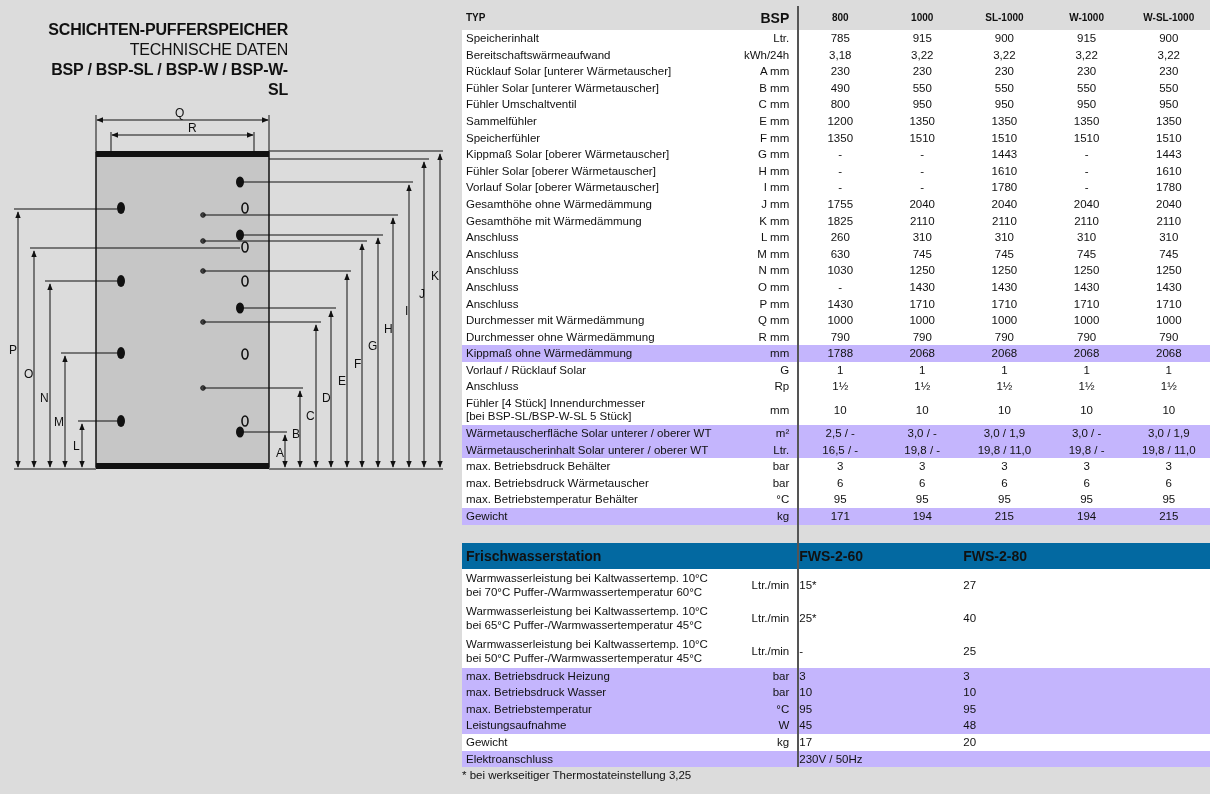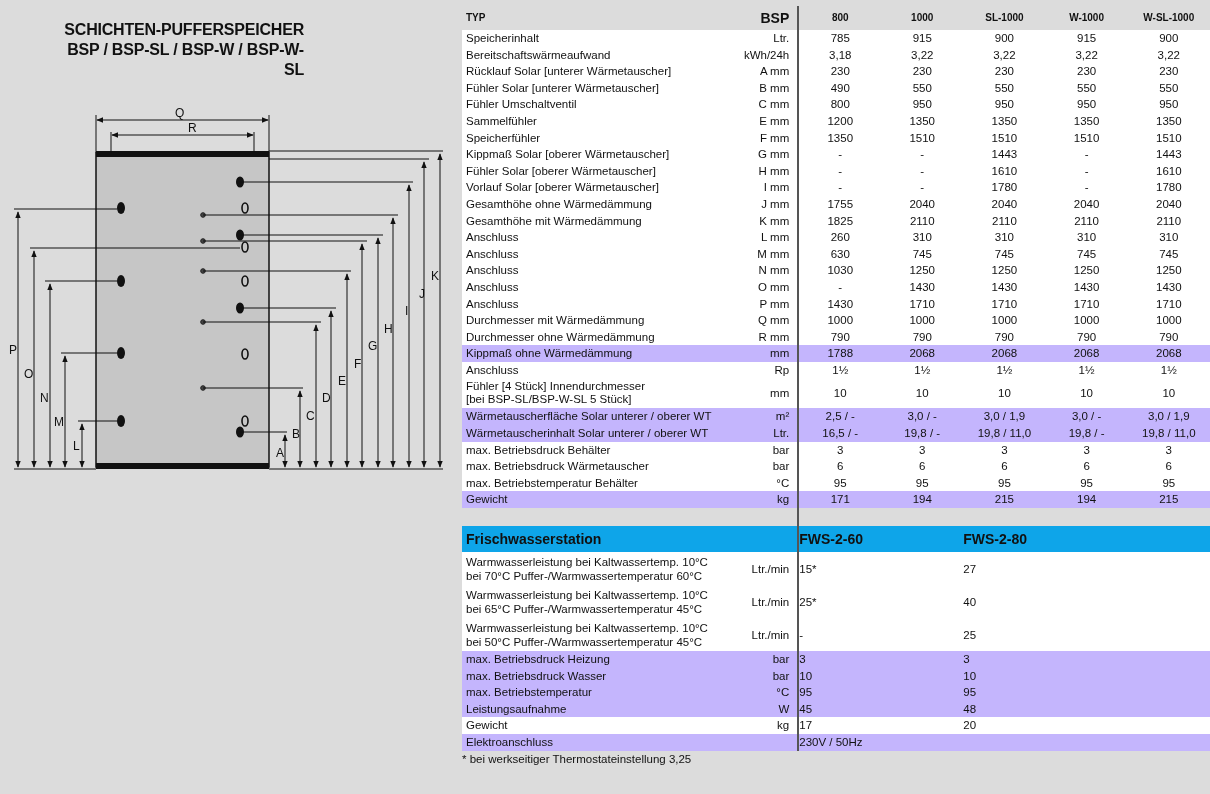--- a/index.html
+++ b/index.html
@@ -4,21 +4,21 @@
   <style>
     html, body { margin: 0; padding: 0; }
     body {
       width: 1210px; height: 794px; overflow: hidden;
       background: #dcdcdc;
       font-family: "Liberation Sans", "DejaVu Sans", sans-serif;
       color: #111;
       position: relative;
     }
     .title-block {
-      position: absolute; left: 16px; top: 20px; width: 288px;
+      position: absolute; left: 0; top: 20px; width: 288px;
       text-align: right;
     }
     .title-block div { font-size: 16px; line-height: 20px; letter-spacing: -0.2px; }
     .t1 { font-weight: bold; }
     .t2 { font-weight: normal; }
     .t3 { font-weight: bold; padding-left: 32px; }
 
     svg.diagram { position: absolute; left: 0; top: 100px; }
 
     
@@ -29,31 +29,32 @@
     .spec-table td { padding: 0; height: 16.6px; line-height: 16.6px; white-space: nowrap; }
     .spec-table td.lbl { padding-left: 4px; width: 264px; }
     .spec-table td.unit { text-align: right; padding-right: 8px; width: 60px; border-right: 2px solid #555; }
     .spec-table td.val { text-align: center; width: 83px; }
     .spec-table tr.white td { background: #ffffff; }
     .spec-table tr.grey td { background: #c4b5fd; }
     .spec-table tr.head td { background: #dcdcdc; font-weight: bold; font-size: 10px; height: 24px; line-height: 24px; }
     .spec-table tr.head td.unit { text-align: right; font-size: 14px; }
     .spec-table tr.tall td { height: 30px; line-height: 13px; }
     .spec-table tr.spacer td { background: #dcdcdc; height: 18px; }
-    .spec-table tr.fhead td { background: #0ea5e9; font-weight: bold; font-size: 14px; height: 26px; line-height: 26px; }
+    .spec-table tr.fhead td { background: #0369a1; font-weight: bold; font-size: 14px; height: 26px; line-height: 26px; }
     .spec-table tr.ftall td { height: 33px; line-height: 14px; }
     .spec-table td.fval { }
     .spec-table tr.note td { background: #dcdcdc; height: 17px; }
     .lbl .l2 { display: block; }
   </style>
 </head>
 <body>
 
 <div class="title-block">
   <div class="t1">SCHICHTEN-PUFFERSPEICHER</div>
+  <div class="t2">TECHNISCHE DATEN</div>
   <div class="t3">BSP / BSP-SL / BSP-W / BSP-W-SL</div>
 </div>
 
 <svg class="diagram" width="460" height="390" viewBox="0 100 460 390">
   <defs>
     <marker id="ah" viewBox="0 0 10 10" refX="9" refY="5" markerWidth="7" markerHeight="9" orient="auto-start-reverse">
       <path d="M0,1 L10,5 L0,9 Z" fill="#111"></path>
     </marker>
   </defs>
 
@@ -350,20 +351,29 @@
         <td class="val">790</td>
       </tr>
       <tr class="grey">
         <td class="lbl"><span>Kippmaß ohne Wärmedämmung</span></td>
         <td class="unit">mm</td>
         <td class="val">1788</td>
         <td class="val">2068</td>
         <td class="val">2068</td>
         <td class="val">2068</td>
         <td class="val">2068</td>
+      </tr>
+      <tr class="white">
+        <td class="lbl"><span>Vorlauf / Rücklauf Solar</span></td>
+        <td class="unit">G</td>
+        <td class="val">1</td>
+        <td class="val">1</td>
+        <td class="val">1</td>
+        <td class="val">1</td>
+        <td class="val">1</td>
       </tr>
       <tr class="white">
         <td class="lbl"><span>Anschluss</span></td>
         <td class="unit">Rp</td>
         <td class="val">1½</td>
         <td class="val">1½</td>
         <td class="val">1½</td>
         <td class="val">1½</td>
         <td class="val">1½</td>
       </tr>

